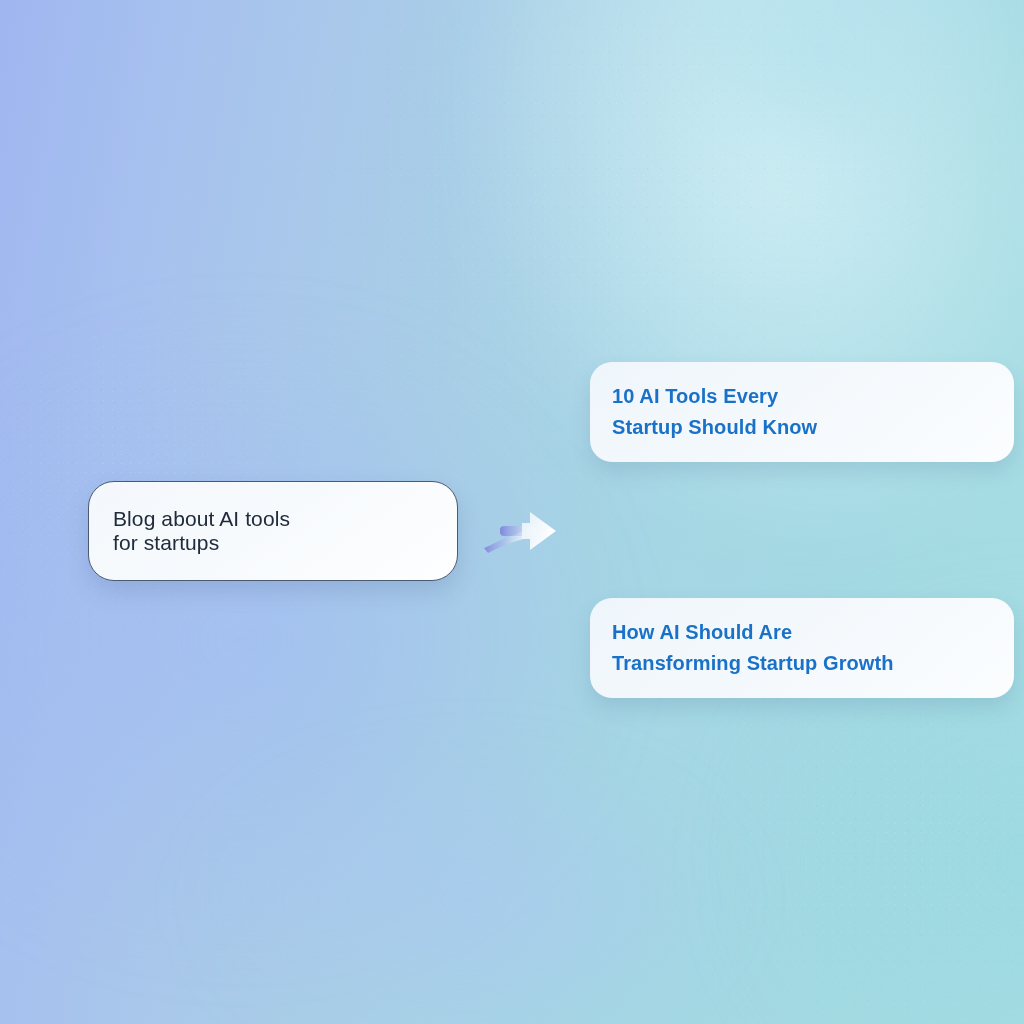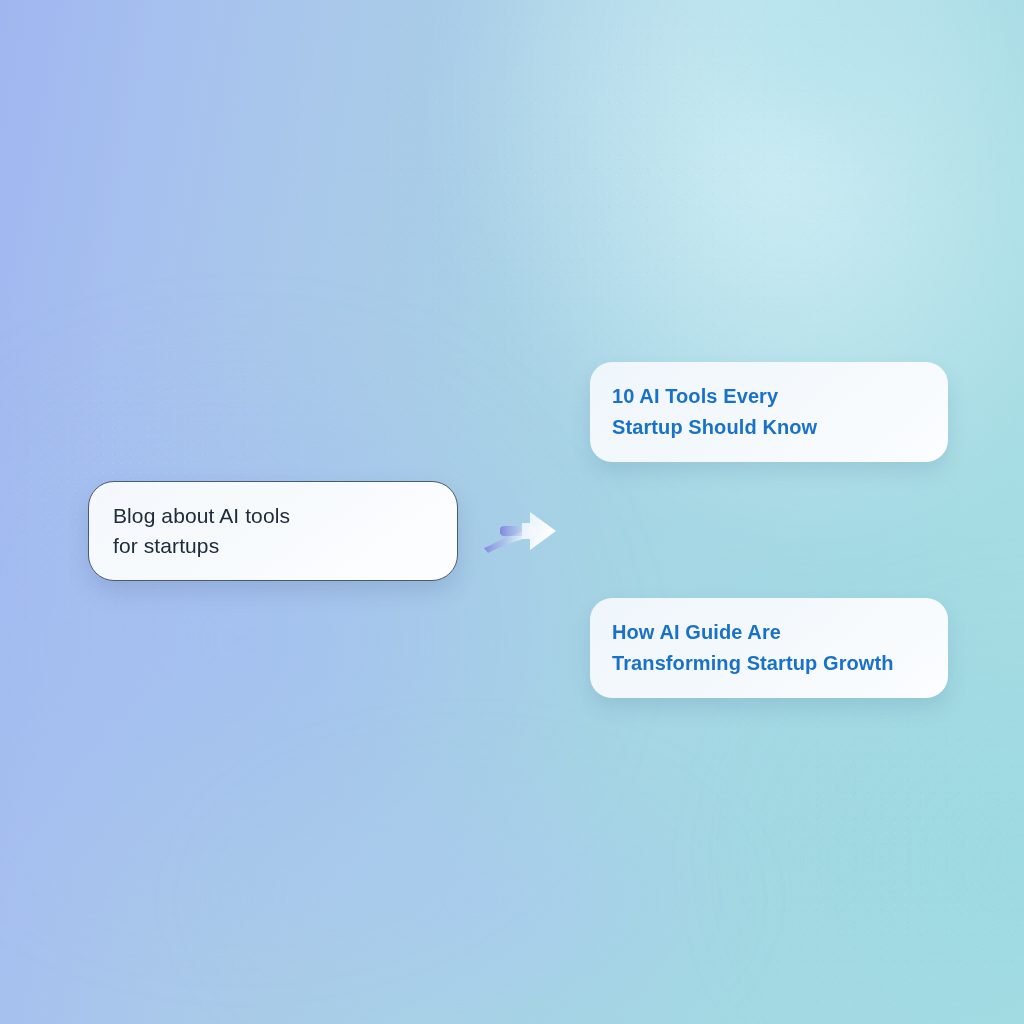--- a/index.html
+++ b/index.html
@@ -88,39 +88,39 @@
     width:370px; height:100px;
     border-radius:26px;
     background:linear-gradient(145deg,#f4f8fc 0%,#f7fafd 45%,#fdfeff 100%);
     border:1.5px solid #4a5a72;
     box-shadow:0 10px 22px rgba(60,85,130,.18);
     display:flex; align-items:center;
     padding:0 24px;
   }
   #input-card .card-text {
     font-size:21px;
-    line-height:30px;
+    line-height:24px;
     font-weight:400;
     color:#202b3c;
     letter-spacing:.1px;
     white-space:pre-line;
   }
 
   
   #arrow {
     position:absolute;
     left:478px; top:498px;
     width:92px; height:66px;
   }
 
   
   .out-card {
     position:absolute;
     left:590px;
-    width:358px; height:100px;
+    width:424px; height:100px;
     border-radius:22px;
     background:linear-gradient(140deg,#eff6fb 0%,#f3f8fc 40%,#fbfdff 100%);
     box-shadow:0 10px 20px rgba(60,100,140,.16);
     display:flex; align-items:center;
     padding:0 22px;
   }
   .out-card .card-text {
     font-size:20px;
     line-height:31px;
     font-weight:600;
@@ -173,17 +173,17 @@
     <path d="M52,14 L78,33 L52,52 L52,41 L44,41 L44,25 L52,25 Z" fill="url(#headGrad)"></path>
   </svg>
 
   <div class="out-card" id="out-card-0">
     <span class="card-text">10 AI Tools Every
 Startup Should Know</span>
   </div>
 
 
   <div class="out-card" id="out-card-2">
-    <span class="card-text">How AI Guide Are
+    <span class="card-text">How AI Should Are
 Transforming Startup Growth</span>
   </div>
 
 </div>
 
 </body></html>

